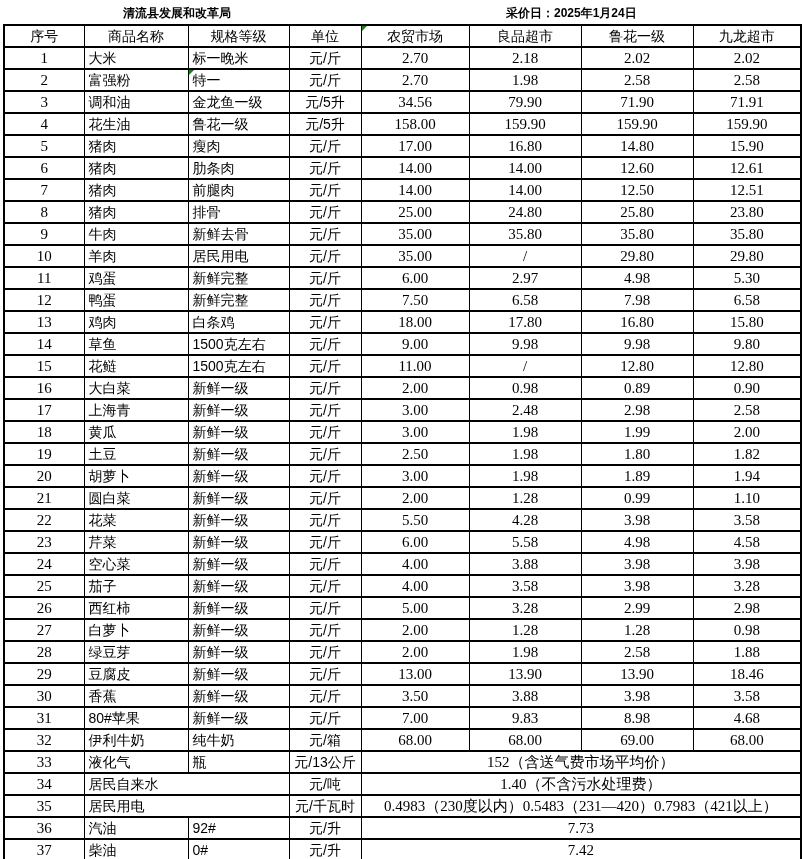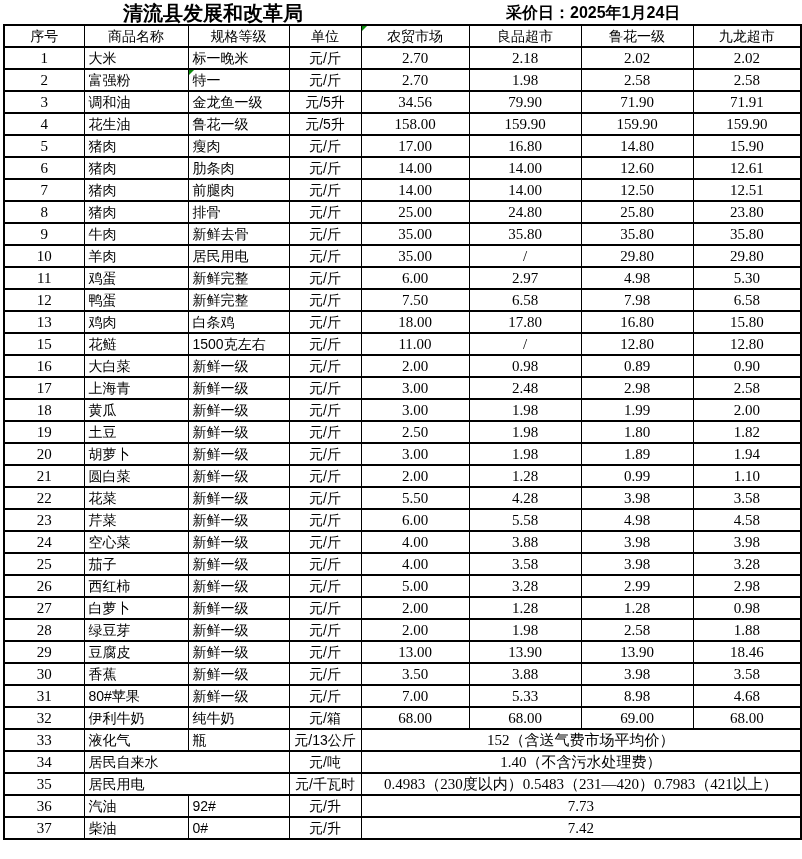--- a/index.html
+++ b/index.html
@@ -7,25 +7,25 @@
     width:802px;height:859px;overflow:hidden;
     font-family:"Liberation Sans","DejaVu Sans",sans-serif;
     color:#000;
     -webkit-font-smoothing:antialiased;
   }
   .sheet{position:relative;width:802px;}
   
   .titlebar{position:relative;height:24px;}
   .org-title{
     position:absolute;left:123px;top:0;height:24px;line-height:26px;
-    font-size:20px;font-weight:bold;white-space:nowrap;
+    font-size:12px;font-weight:bold;white-space:nowrap;
   }
   .price-date{
     position:absolute;left:506px;top:0;height:24px;line-height:26px;
-    font-size:16px;font-weight:bold;white-space:nowrap;
+    font-size:12px;font-weight:bold;white-space:nowrap;
   }
   
   table.price{
     border-collapse:collapse;table-layout:fixed;
     margin-left:3px;width:797px;
     border:2px solid #000;
   }
   col.w-no{width:80px}
   col.w-name{width:104px}
   col.w-spec{width:101px}
@@ -212,20 +212,30 @@
           <td class="c-no num">13</td>
           <td class="c-name">鸡肉</td>
           <td class="c-spec">白条鸡</td>
           <td class="c-unit">元/斤</td>
           <td class="c-price num">18.00</td>
           <td class="c-price num">17.80</td>
           <td class="c-price num">16.80</td>
           <td class="c-price num">15.80</td>
         </tr>
         <tr>
+          <td class="c-no num">14</td>
+          <td class="c-name">草鱼</td>
+          <td class="c-spec">1500克左右</td>
+          <td class="c-unit">元/斤</td>
+          <td class="c-price num">9.00</td>
+          <td class="c-price num">9.98</td>
+          <td class="c-price num">9.98</td>
+          <td class="c-price num">9.80</td>
+        </tr>
+        <tr>
           <td class="c-no num">15</td>
           <td class="c-name">花鲢</td>
           <td class="c-spec">1500克左右</td>
           <td class="c-unit">元/斤</td>
           <td class="c-price num">11.00</td>
           <td class="c-price num">/</td>
           <td class="c-price num">12.80</td>
           <td class="c-price num">12.80</td>
         </tr>
         <tr>
@@ -377,21 +387,21 @@
           <td class="c-price num">3.88</td>
           <td class="c-price num">3.98</td>
           <td class="c-price num">3.58</td>
         </tr>
         <tr>
           <td class="c-no num">31</td>
           <td class="c-name">80#苹果</td>
           <td class="c-spec">新鲜一级</td>
           <td class="c-unit">元/斤</td>
           <td class="c-price num">7.00</td>
-          <td class="c-price num">5.33</td>
+          <td class="c-price num">9.83</td>
           <td class="c-price num">8.98</td>
           <td class="c-price num">4.68</td>
         </tr>
         <tr>
           <td class="c-no num">32</td>
           <td class="c-name">伊利牛奶</td>
           <td class="c-spec">纯牛奶</td>
           <td class="c-unit">元/箱</td>
           <td class="c-price num">68.00</td>
           <td class="c-price num">68.00</td>

